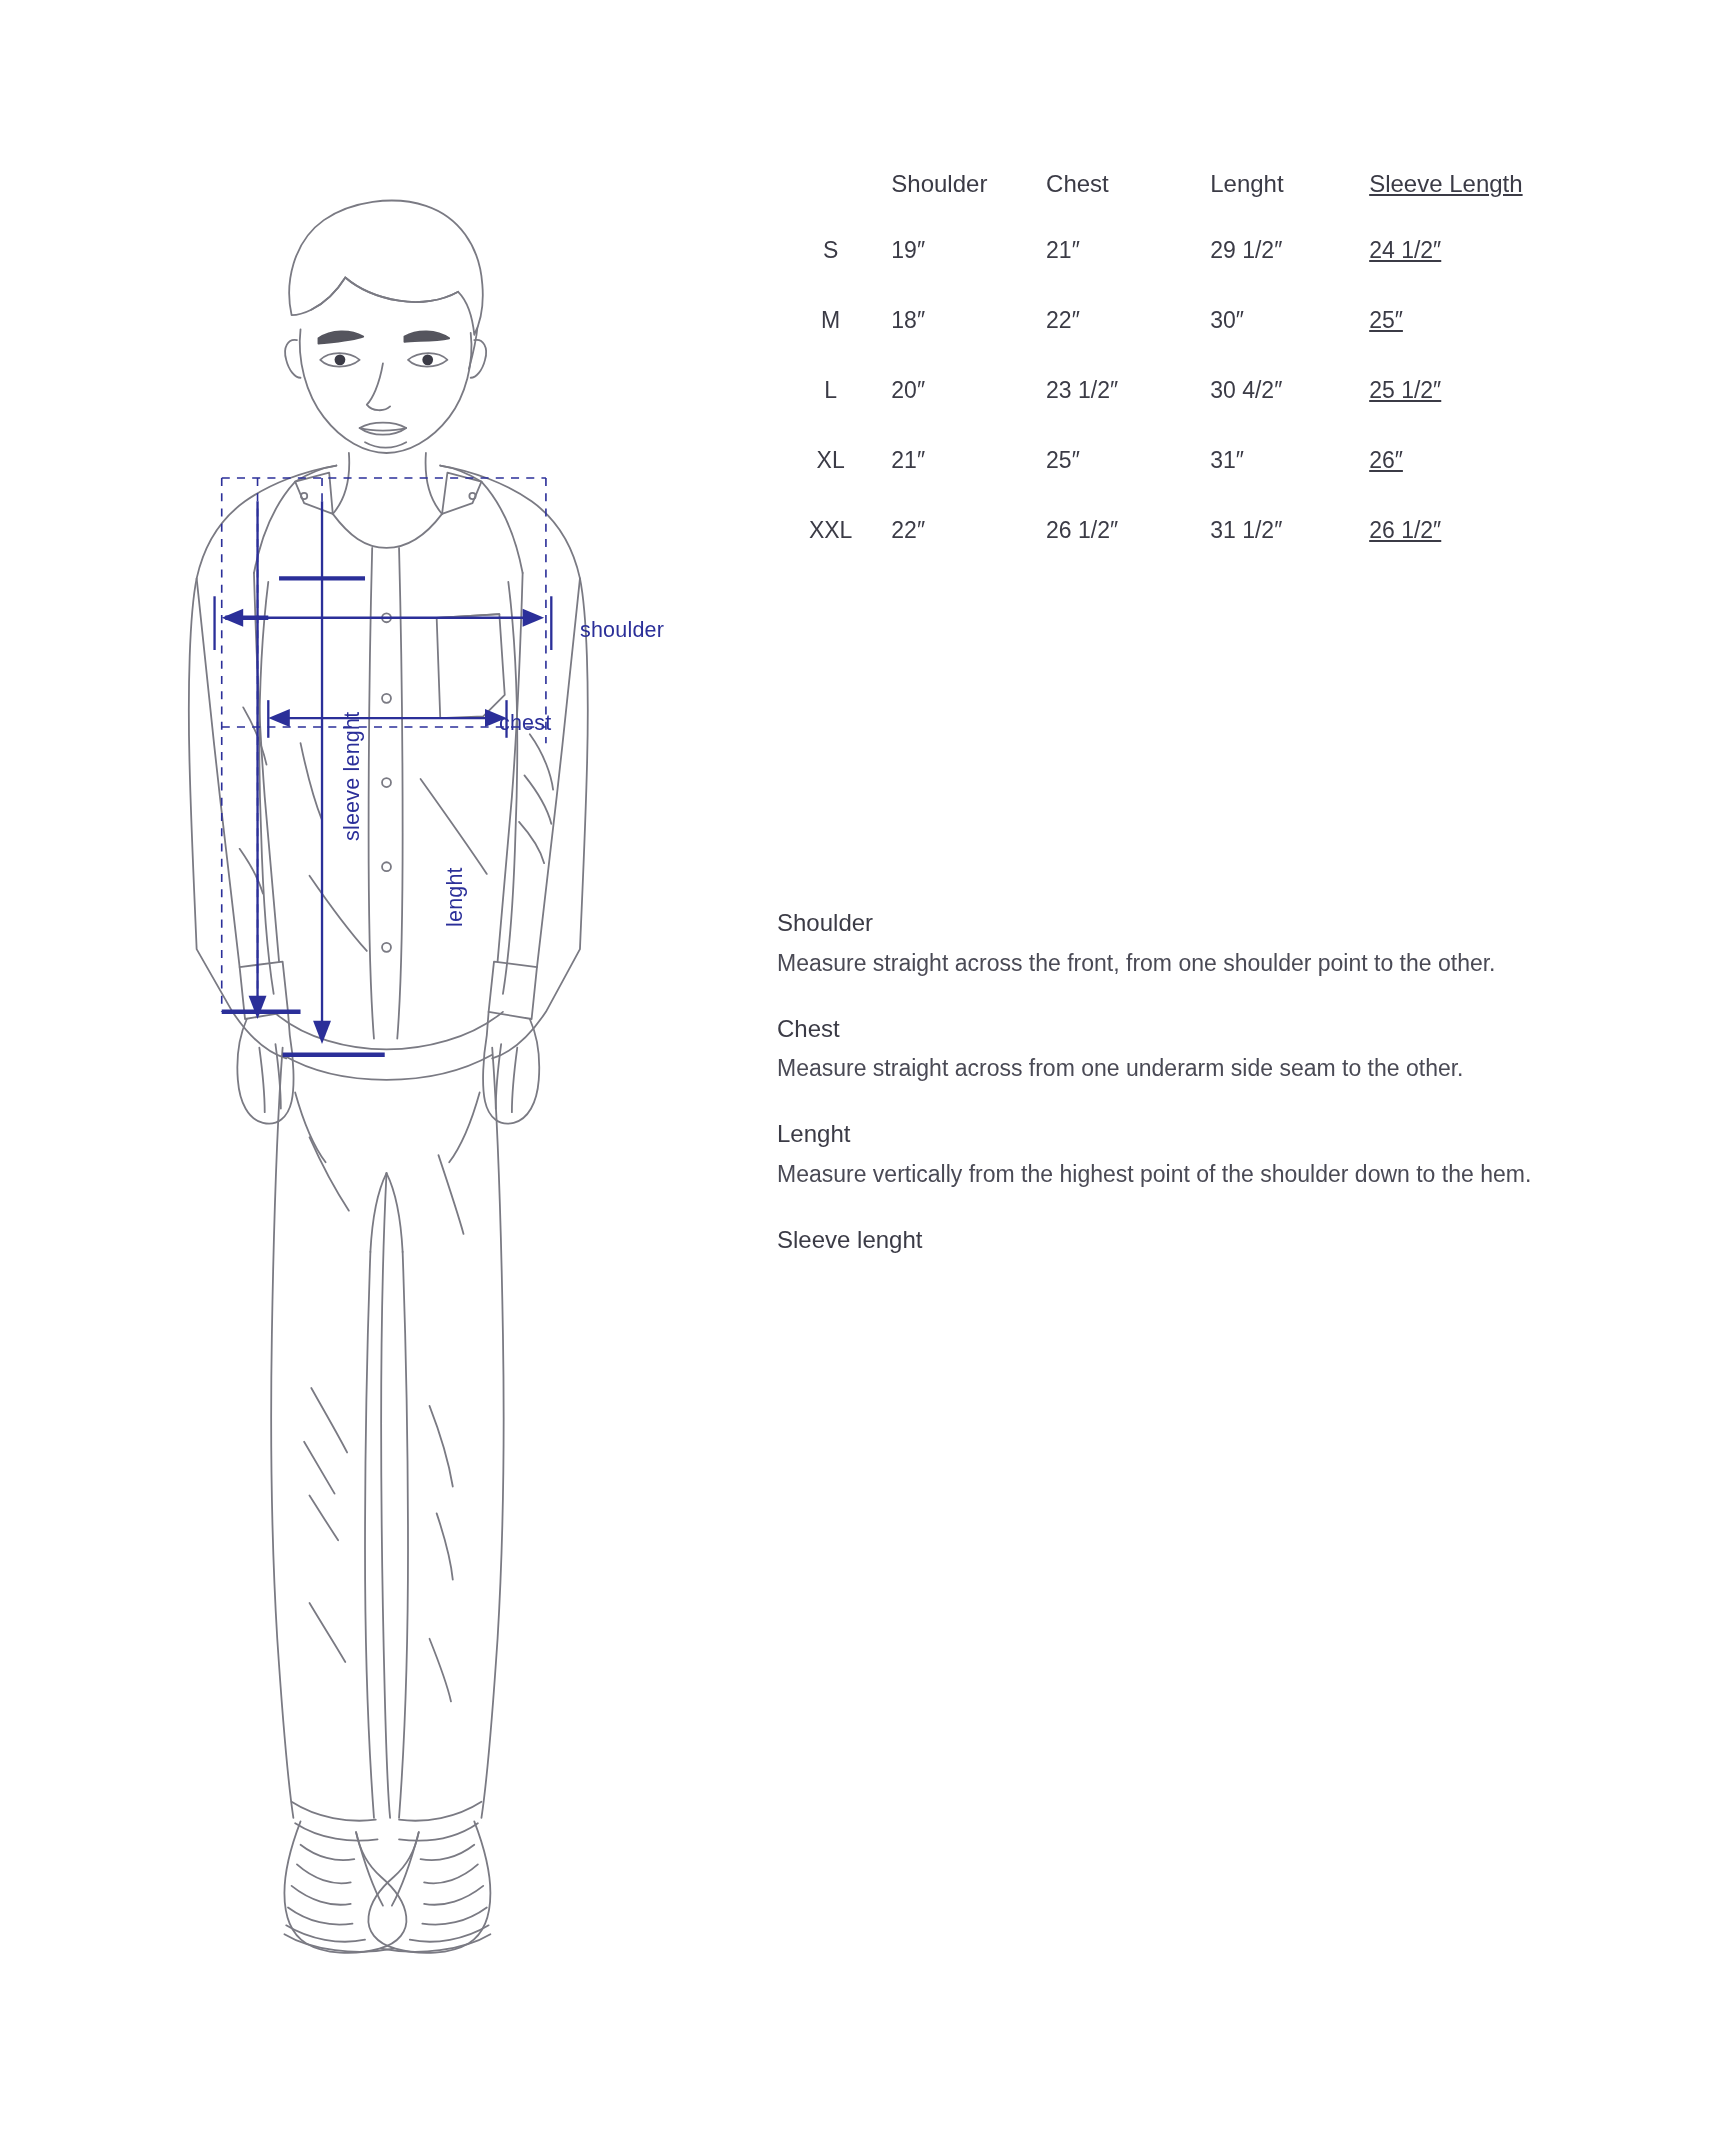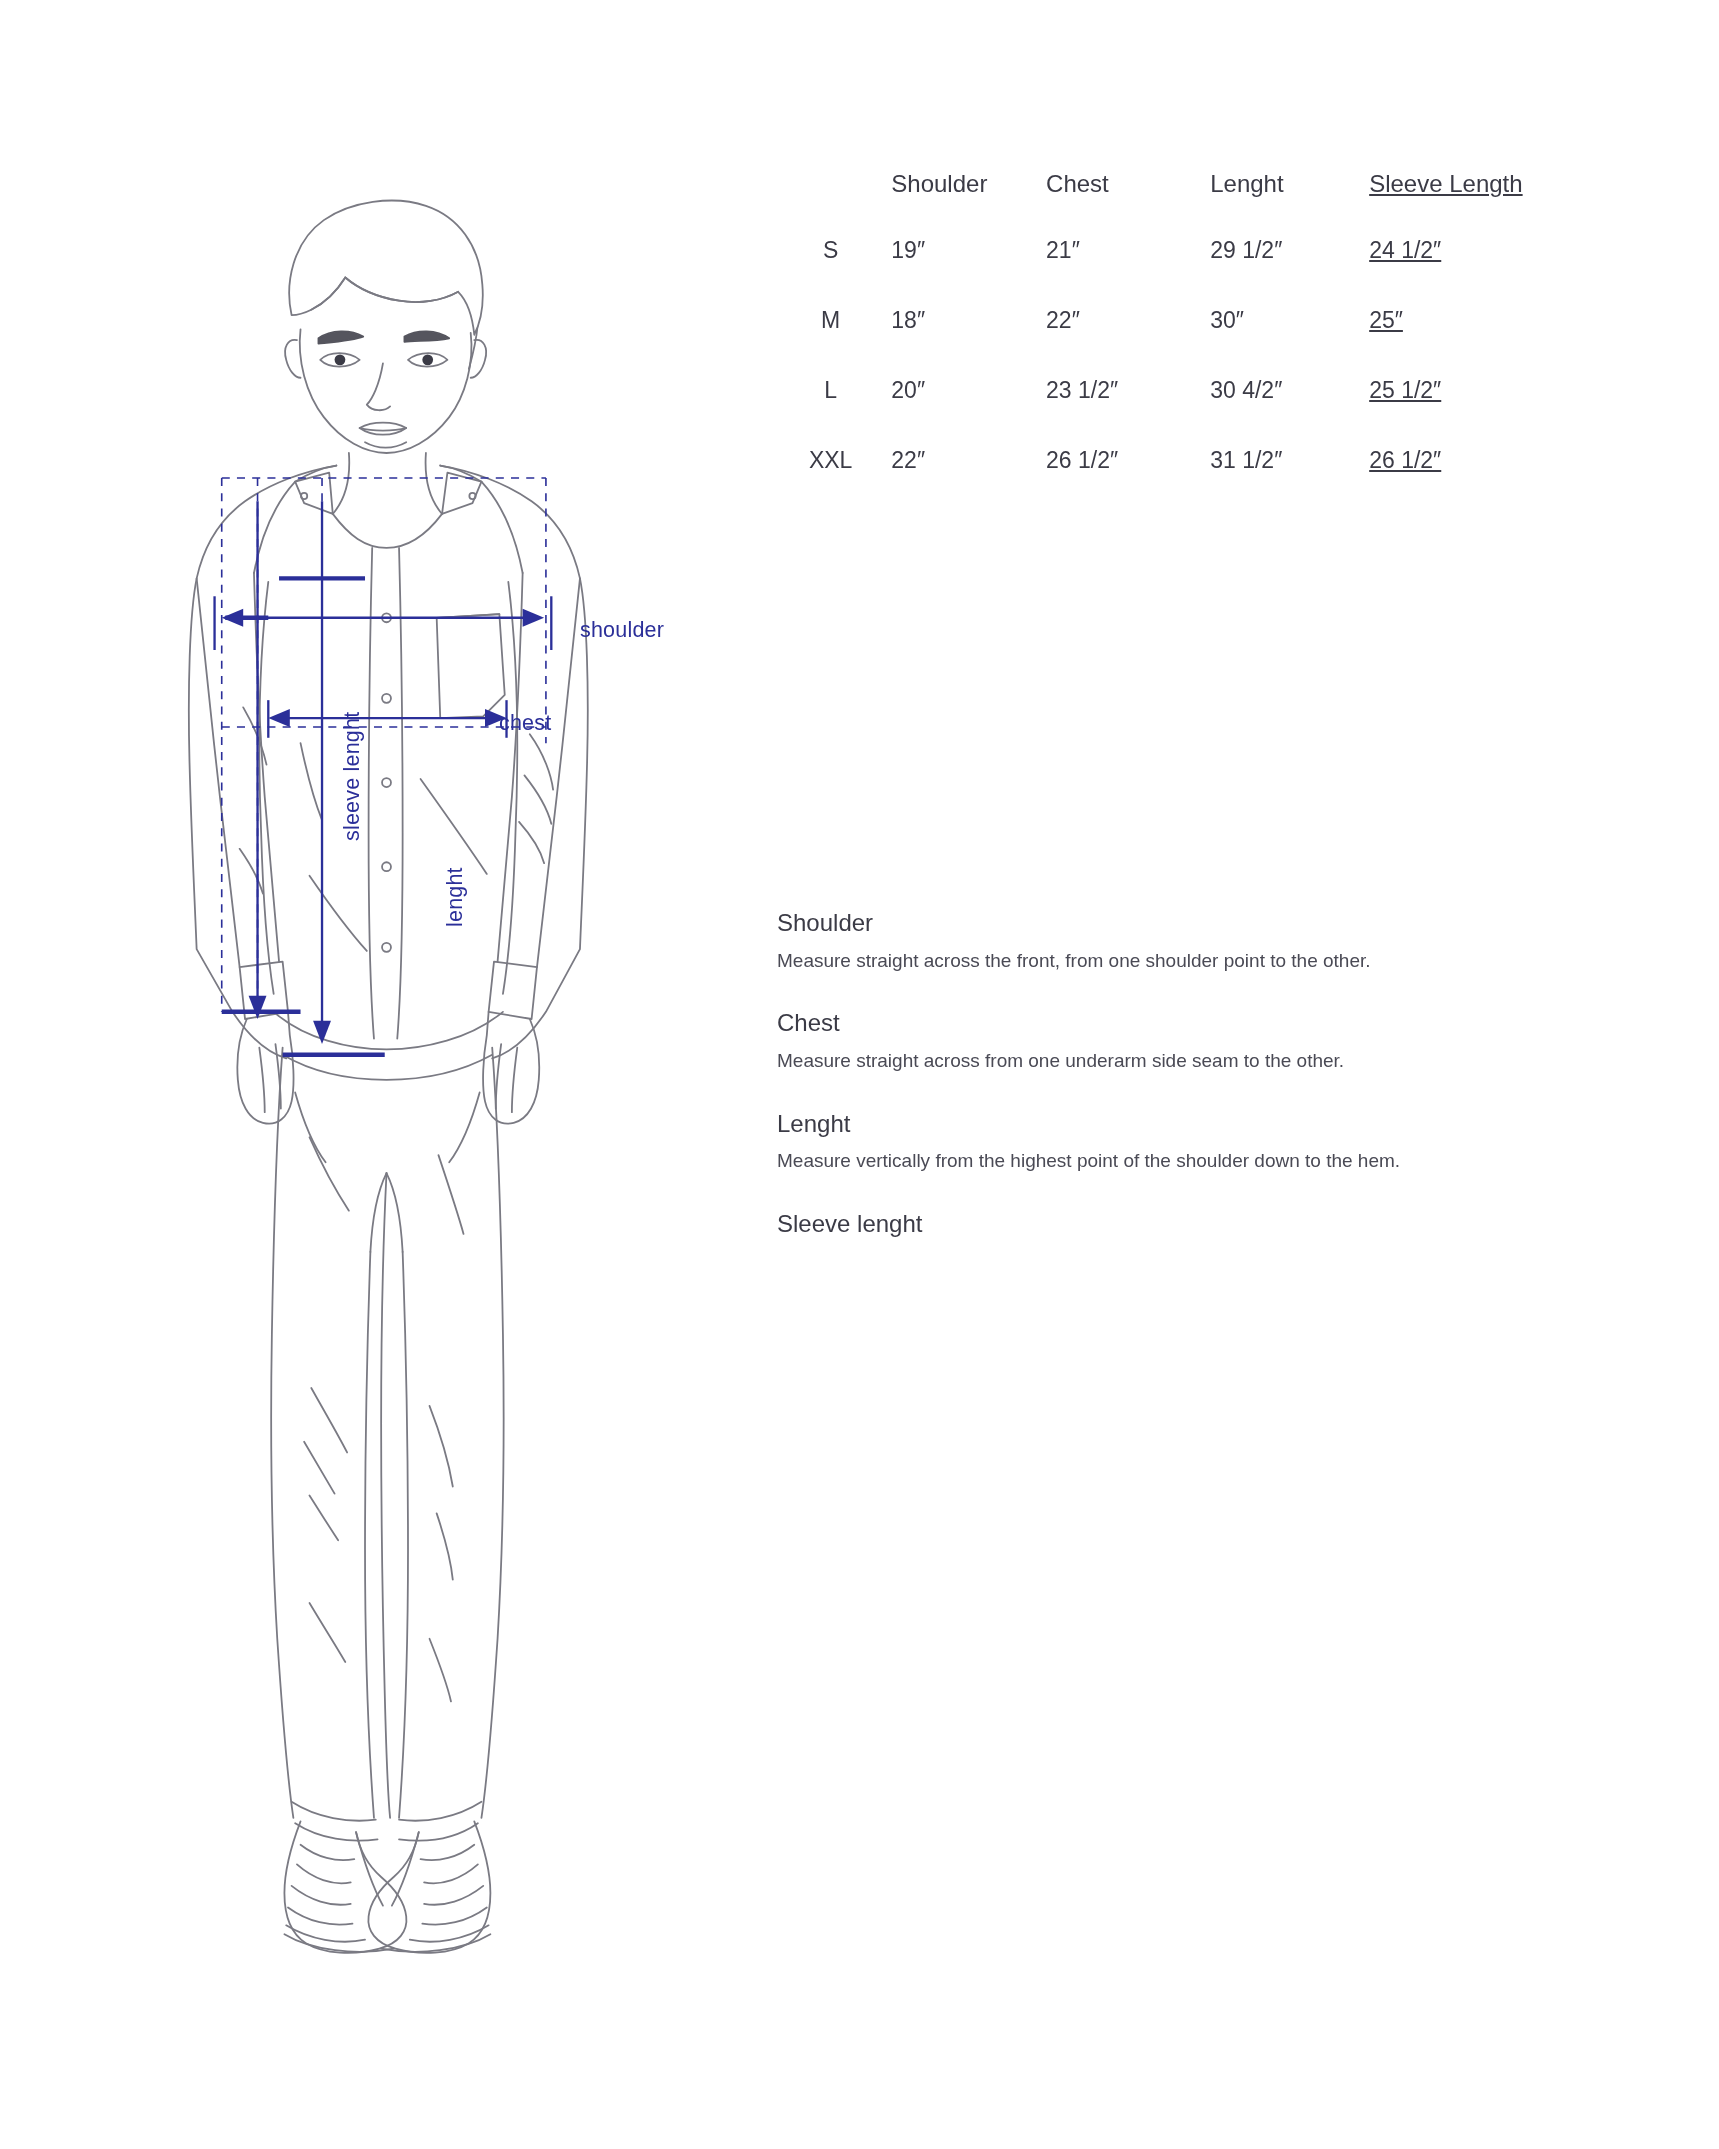--- a/index.html
+++ b/index.html
@@ -94,21 +94,21 @@
     width: 896px;
   }
   .def-block { margin-bottom: 36px; }
   .def-title {
     font-size: 24px;
     font-weight: 400;
     color: #3b3b46;
     margin: 0 0 10.7px 0;
   }
   .def-text {
-    font-size: 19px;
+    font-size: 23px;
     font-weight: 400;
     color: #4a4a55;
     margin: 0;
     line-height: 1.35;
   }
 </style>
 </head>
 <body>
 
 <div id="figure-panel">
@@ -334,20 +334,27 @@
       <td class="col-chest">22″</td>
       <td class="col-length">30″</td>
       <td class="col-sleeve">25″</td>
     </tr>
     <tr>
       <td class="col-size">L</td>
       <td class="col-shoulder">20″</td>
       <td class="col-chest">23 1/2″</td>
       <td class="col-length">30 4/2″</td>
       <td class="col-sleeve">25 1/2″</td>
+    </tr>
+    <tr>
+      <td class="col-size">XL</td>
+      <td class="col-shoulder">21″</td>
+      <td class="col-chest">25″</td>
+      <td class="col-length">31″</td>
+      <td class="col-sleeve">26″</td>
     </tr>
     <tr>
       <td class="col-size">XXL</td>
       <td class="col-shoulder">22″</td>
       <td class="col-chest">26 1/2″</td>
       <td class="col-length">31 1/2″</td>
       <td class="col-sleeve">26 1/2″</td>
     </tr>
   </tbody>
 </table>

